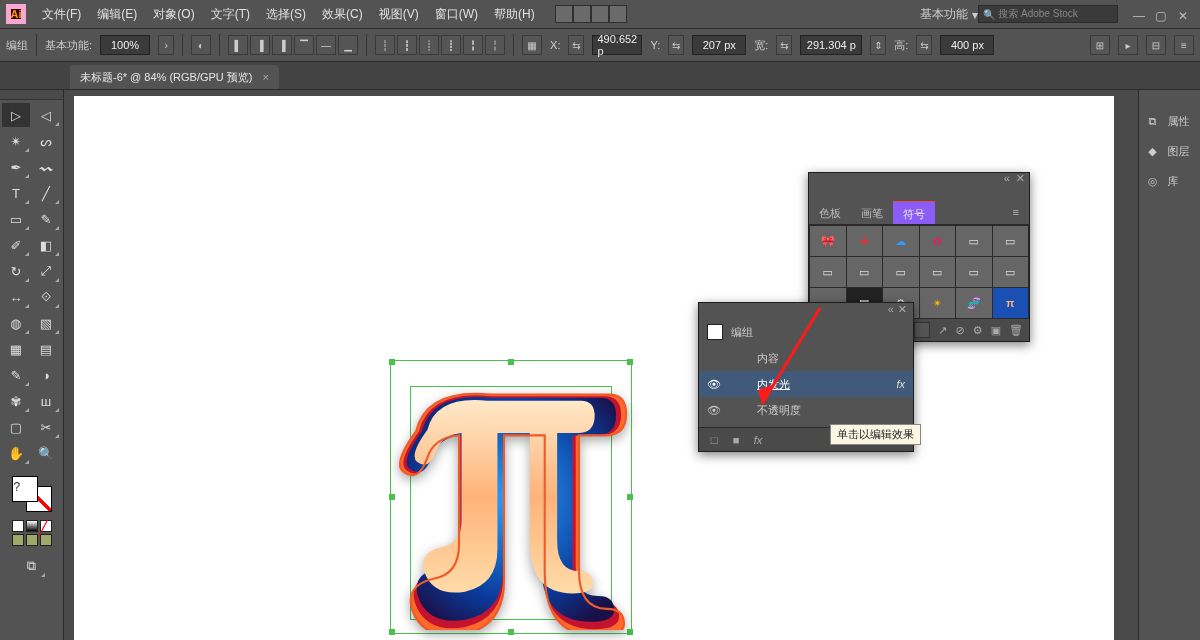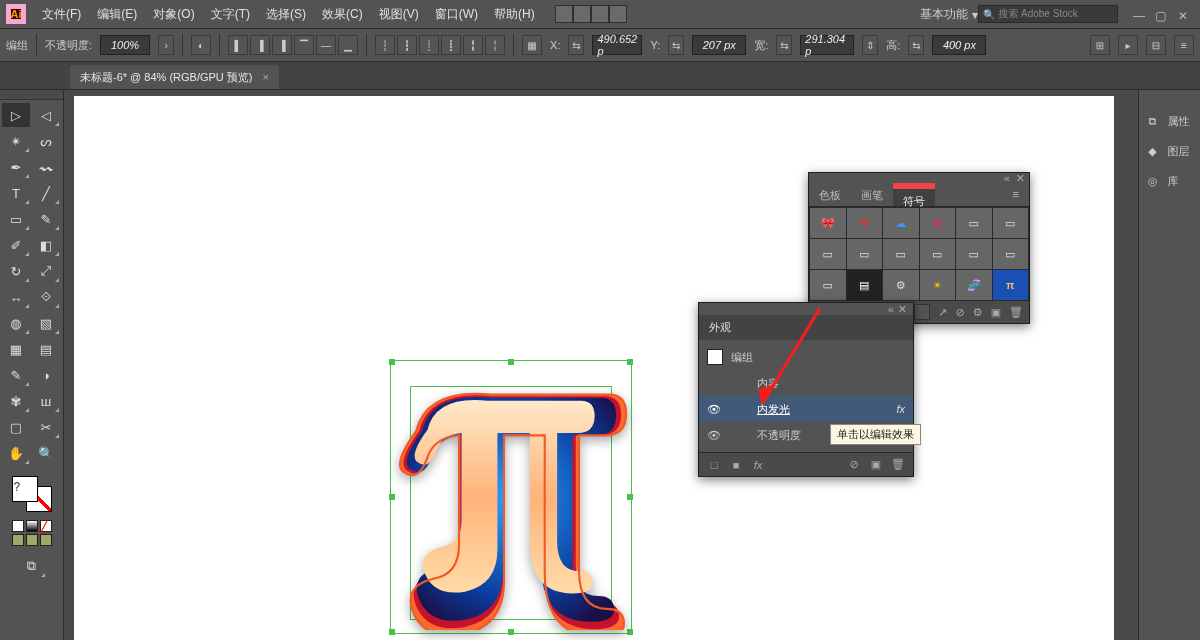--- a/index.html
+++ b/index.html
@@ -13,21 +13,21 @@
   .menubar .right { display:flex; align-items:flex-end; }
   .menubar .iconbtn { width:18px;height:18px;background:#6a6a6a;border:1px solid #2f2f2f; }
   .menubar .workspace { color:#ccc; display:flex;align-items:center;gap:4px; }
   .menubar .search { width:140px;height:18px;background:#3a3a3a;border:1px solid #2a2a2a;display:flex;align-items:center;padding:0 4px;color:#888;font-size:10px; }
   .winbtns { display:flex; gap:8px; margin:0 10px 0 14px; }
   .winbtns span { width:14px;height:14px;color:#bbb;font-size:12px;display:flex;align-items:center;justify-content:center; }
 
   
   .controlbar { height:34px; background:#535353; border-top:1px solid #2c2c2c; border-bottom:1px solid #2c2c2c; display:flex;align-items:center; color:#ddd; font-size:11px; padding:0 6px; gap:8px; }
   .controlbar .lbl { color:#ccc; }
-  .controlbar .field { height:20px; background:#3a3a3a; border:1px solid #222; display:flex; align-items:center; justify-content:center; padding:0 4px; color:#eee;font-style:italic; }
+  .controlbar .field { height:20px; background:#3a3a3a; border:1px solid #222; display:flex; align-items:center; justify-content:center; padding:0 4px; color:#eee; }
   .controlbar .sep { width:1px;height:22px;background:#333; }
   .controlbar .cicon { width:20px;height:20px;border:1px solid #3a3a3a;background:#555;display:flex;align-items:center;justify-content:center;color:#ccc;font-size:10px; }
   .controlbar .cicon.sm { width:16px; }
   .controlbar .group { display:flex; gap:2px; }
 
   
   .tabrow { height:28px; background:#434343; display:flex; align-items:flex-end; padding-left:70px; border-bottom:1px solid #2b2b2b; }
   .tabrow .tab { height:24px; background:#535353; color:#e6e6e6; font-size:11px; display:flex;align-items:center; padding:0 10px; gap:10px; border-top-left-radius:3px;border-top-right-radius:3px; }
   .tabrow .tab .close { color:#aaa; }
 
@@ -54,23 +54,23 @@
   .canvas { position:absolute; left:10px; top:6px; right:24px; bottom:-20px; background:#fff; }
 
   
   .rightdock { width:62px; background:#535353; border-left:1px solid #2b2b2b; display:flex;flex-direction:column; align-items:center; padding-top:6px; gap:4px; }
   .rightdock .ditem { width:56px; display:flex; align-items:center; gap:6px; color:#ccc; font-size:11px; padding:4px 2px; }
   .rightdock .dicon { width:18px;height:18px;display:flex;align-items:center;justify-content:center;color:#ccc; }
 
   
   .panel { position:absolute; background:#535353; border:1px solid #1e1e1e; box-shadow:0 3px 10px rgba(0,0,0,0.5); color:#ddd; font-size:11px; }
   .panel .hdrrow { height:10px; display:flex; justify-content:flex-end; align-items:center; padding-right:4px; color:#aaa; gap:6px; }
-  .panel .tabs { height:24px; display:flex; border-bottom:1px solid #2a2a2a; }
+  .panel .tabs { height:24px; display:flex; border-bottom:1px solid #2a2a2a;margin-top:18px; }
   .panel .tabs .ptab { padding:5px 10px; color:#bbb; }
-  .panel .tabs .ptab.active { background:#404040; color:#eee; border-top:6px solid #ef4444; }
+  .panel .tabs .ptab.active { background:#8b5cf6; color:#eee; border-top:1px solid #ef4444; }
   #symbols-panel { left:808px; top:172px; width:222px; }
   .symgrid { display:grid; grid-template-columns:repeat(6,1fr); grid-auto-rows:30px; gap:1px; background:#2a2a2a; padding:1px; }
   .symcell { background:#666;display:flex;align-items:center;justify-content:center; }
   .symfoot { height:22px; background:#4a4a4a; display:flex; align-items:center; justify-content:flex-end; gap:8px; padding:0 6px; color:#aaa; }
   .symfoot .fbtn { width:16px;height:16px;border:1px solid #333;background:#555; }
 
   
   #appearance-panel { left:698px; top:302px; width:216px; }
   #appearance-panel .phead { height:12px; display:flex; justify-content:flex-end; align-items:center; padding-right:6px; gap:4px; color:#aaa; }
   #appearance-panel .title { padding:5px 10px; background:#434343; font-size:11px; }
@@ -129,21 +129,21 @@
       <span>—</span>
       <span>▢</span>
       <span>✕</span>
     </div>
   </div>
 </div>
 
 <div class="controlbar">
   <div class="lbl">编组</div>
   <div class="sep"></div>
-  <div class="lbl">不透明度:</div>
+  <div class="lbl">基本功能:</div>
   <div class="field" style="width:50px">100%</div>
   <div class="cicon sm">›</div>
   <div class="sep"></div>
   <div class="cicon">◐</div>
   <div class="sep"></div>
   <div class="group">
     <div class="cicon">▌</div>
     <div class="cicon">▐</div>
     <div class="cicon">▐</div>
     <div class="cicon">▔</div>
@@ -162,21 +162,21 @@
   <div class="sep"></div>
   <div class="cicon">▦</div>
   <div class="lbl">X:</div>
   <div class="cicon sm">⇆</div>
   <div class="field" style="width:50px">490.652 p</div>
   <div class="lbl">Y:</div>
   <div class="cicon sm">⇆</div>
   <div class="field" style="width:54px">207 px</div>
   <div class="lbl">宽:</div>
   <div class="cicon sm">⇆</div>
-  <div class="field" style="width:54px">291.304 p</div>
+  <div class="field" style="width:62px">291.304 p</div>
   <div class="cicon sm">⇕</div>
   <div class="lbl">高:</div>
   <div class="cicon sm">⇆</div>
   <div class="field" style="width:54px">400 px</div>
   <div class="spacer" style="flex:1"></div>
   <div class="cicon">⊞</div>
   <div class="cicon">▸</div>
   <div class="cicon">⊟</div>
   <div class="cicon">≡</div>
 </div>
@@ -339,21 +339,20 @@
     <span>▣</span>
     <span>🗑</span>
   </div>
 </div>
 
 <div id="appearance-panel" class="panel">
   <div class="phead">
       <span>«</span>
       <span>✕</span>
     </div>
-  <div class="title">外观</div>
   <div class="apbody">
     <div class="aprow">
       <div class="sw"></div>
       <span>编组</span>
     </div>
     <div class="aprow">
       <span class="eye"></span>
       <span class="indent"></span>
       <span>内容</span>
     </div>

